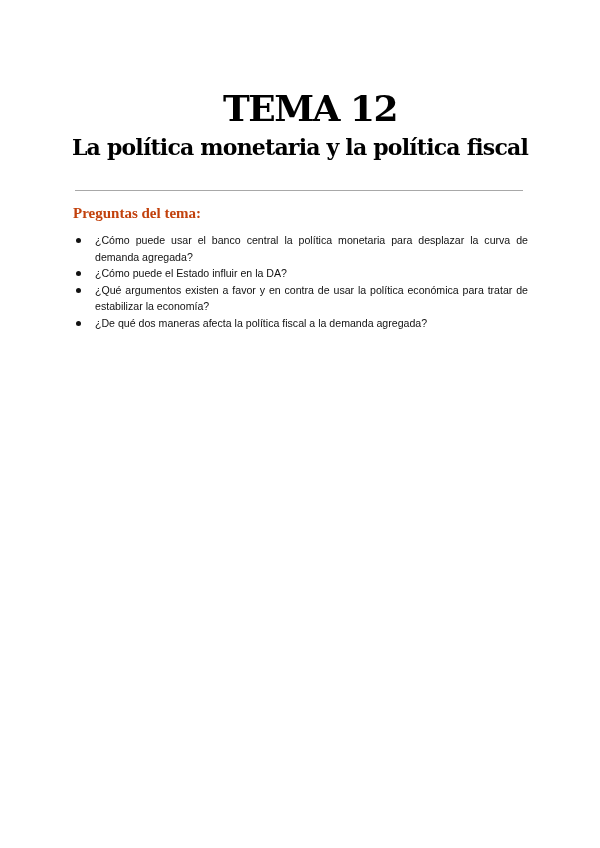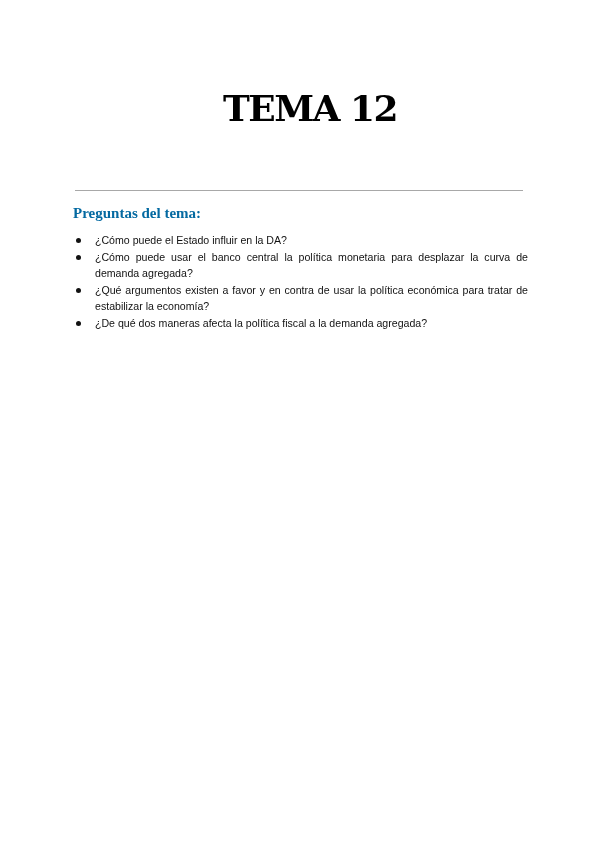--- a/index.html
+++ b/index.html
@@ -58,21 +58,21 @@
       margin: 0;
     }
     .section-heading {
       position: absolute;
       left: 73px;
       top: 203px;
       font-family: "Liberation Serif", "DejaVu Serif", serif;
       font-weight: bold;
       font-size: 15px;
       line-height: 20px;
-      color: #0369a1;
+      color: #c2410c;
       margin: 0;
     }
     .questions {
       position: absolute;
       left: 73px;
       top: 232px;
       width: 455px;
       margin: 0;
       padding: 0;
       list-style: none;
@@ -94,30 +94,31 @@
       height: 5px;
       border-radius: 50%;
       background: #111111;
     }
   </style>
 </head>
 <body>
 
 <div class="page">
   <h1 class="title">TEMA 12</h1>
+  <h2 class="subtitle">La política monetaria y la política fiscal</h2>
   <hr class="divider">
   <h3 class="section-heading">Preguntas del tema:</h3>
   <ul class="questions">
     <li>
       <span class="bullet"></span>
-      <span>¿Cómo puede el Estado influir en la DA?</span>
+      <span>¿Cómo puede usar el banco central la política monetaria para desplazar la curva de demanda agregada?</span>
     </li>
     <li>
       <span class="bullet"></span>
-      <span>¿Cómo puede usar el banco central la política monetaria para desplazar la curva de demanda agregada?</span>
+      <span>¿Cómo puede el Estado influir en la DA?</span>
     </li>
     <li>
       <span class="bullet"></span>
       <span>¿Qué argumentos existen a favor y en contra de usar la política económica para tratar de estabilizar la economía?</span>
     </li>
     <li>
       <span class="bullet"></span>
       <span>¿De qué dos maneras afecta la política fiscal a la demanda agregada?</span>
     </li>
   </ul>

